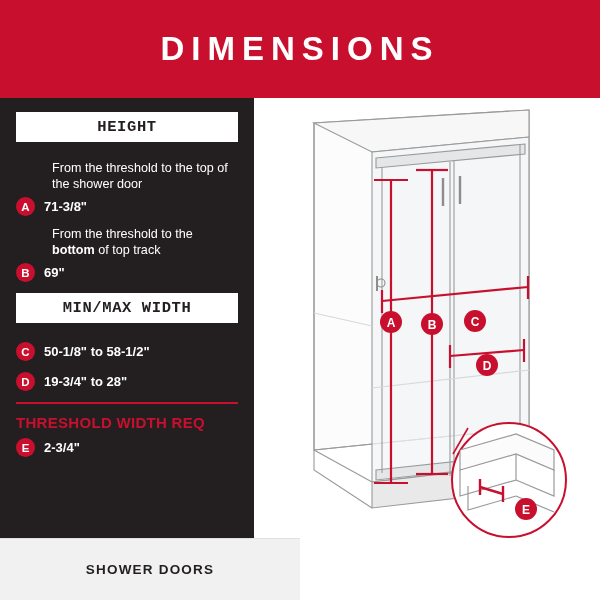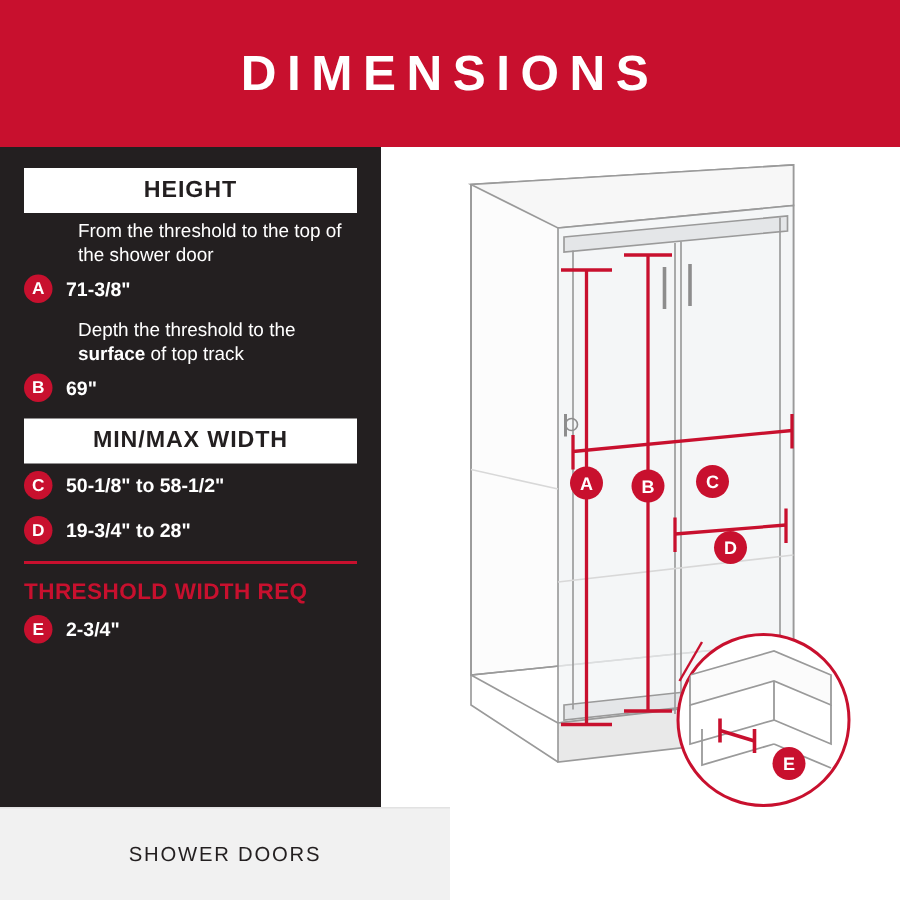--- a/index.html
+++ b/index.html
@@ -42,21 +42,22 @@
     padding: 14px 16px 0 16px;
   }
   .chip {
     background: #ffffff;
     color: #231f20;
     font-weight: bold;
     font-size: 15.5px;
     text-align: center;
     letter-spacing: 0.6px;
     padding: 6px 4px 6px 4px;
-    margin-bottom: 5px;
+    margin-bottom: 19px;
+    font-family: Liberation Mono, monospace;
   }
   .chip.small { font-size: 14.5px; }
   .desc {
     color: #ffffff;
     font-size: 12.6px;
     line-height: 15.5px;
     margin-bottom: 5px;
     margin-left: 36px;
   }
   .desc b { font-weight: bold; }
@@ -124,21 +125,21 @@
   .footer-right {
     width: 300px;
     background: #f1f1f1;
     display: flex;
     align-items: center;
     justify-content: center;
     border-top: 1px solid #e2e2e2;
   }
   .footer-right-label {
     font-size: 13.5px;
-    font-weight: normal;
+    font-weight: bold;
     letter-spacing: 1.2px;
     color: #231f20;
   }
   .logo {
     display: flex;
     align-items: center;
     border: 1.5px solid #c8102e;
     padding: 2px 7px 2px 5px;
   }
   .logo-mark {
@@ -168,21 +169,21 @@
 
     <div class="chip">HEIGHT</div>
 
     <div class="desc">From the threshold to the top of the shower door</div>
     <div class="row">
       <div class="bullet">A</div>
       <div class="row-val">71-3/8"</div>
     </div>
 
     <div class="desc">
-      <span>Depth the threshold to the </span><b>surface</b><span> of top track</span>
+      <span>From the threshold to the </span><b>bottom</b><span> of top track</span>
     </div>
     <div class="row">
       <div class="bullet">B</div>
       <div class="row-val">69"</div>
     </div>
 
     <div class="chip">MIN/MAX WIDTH</div>
     <div class="row">
       <div class="bullet">C</div>
       <div class="row-val">50-1/8" to 58-1/2"</div>

